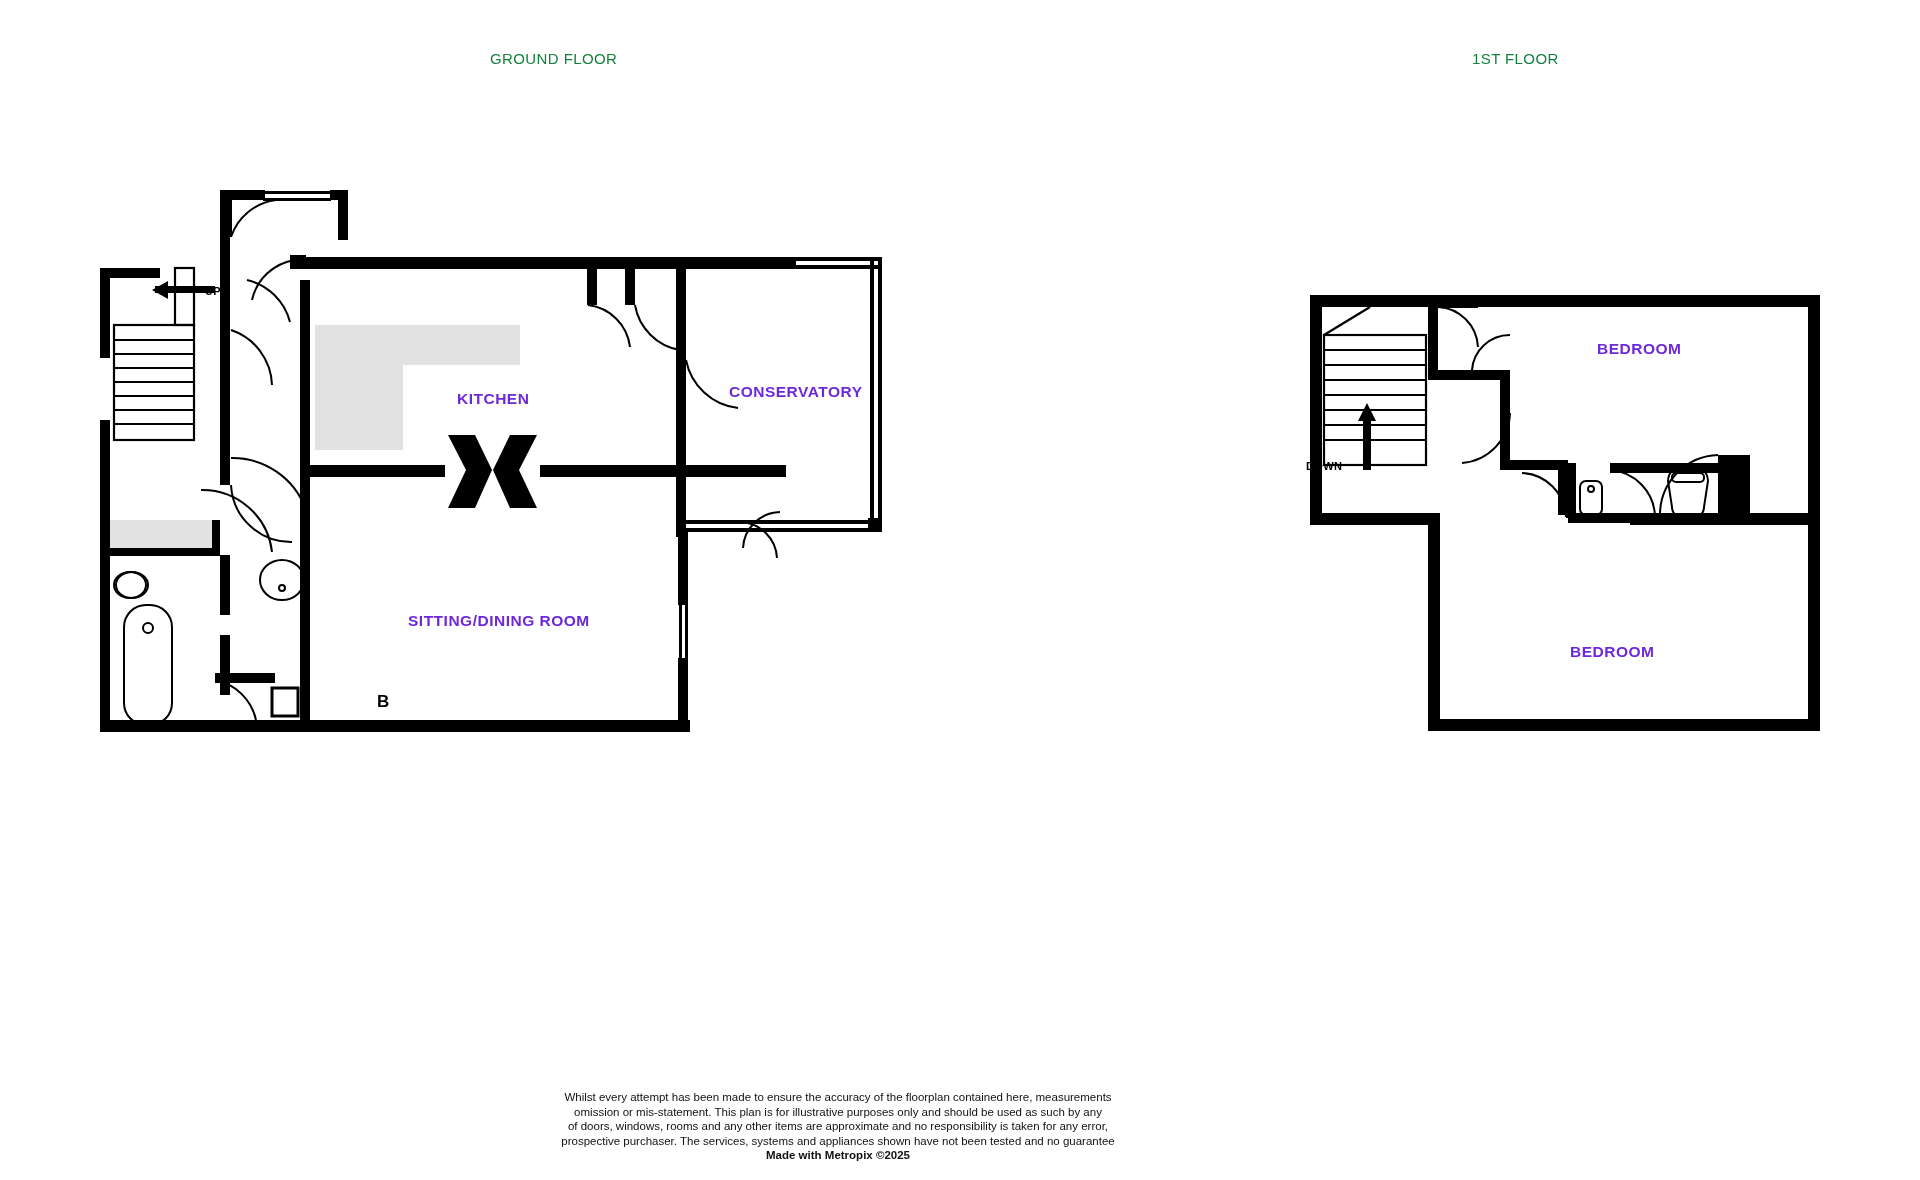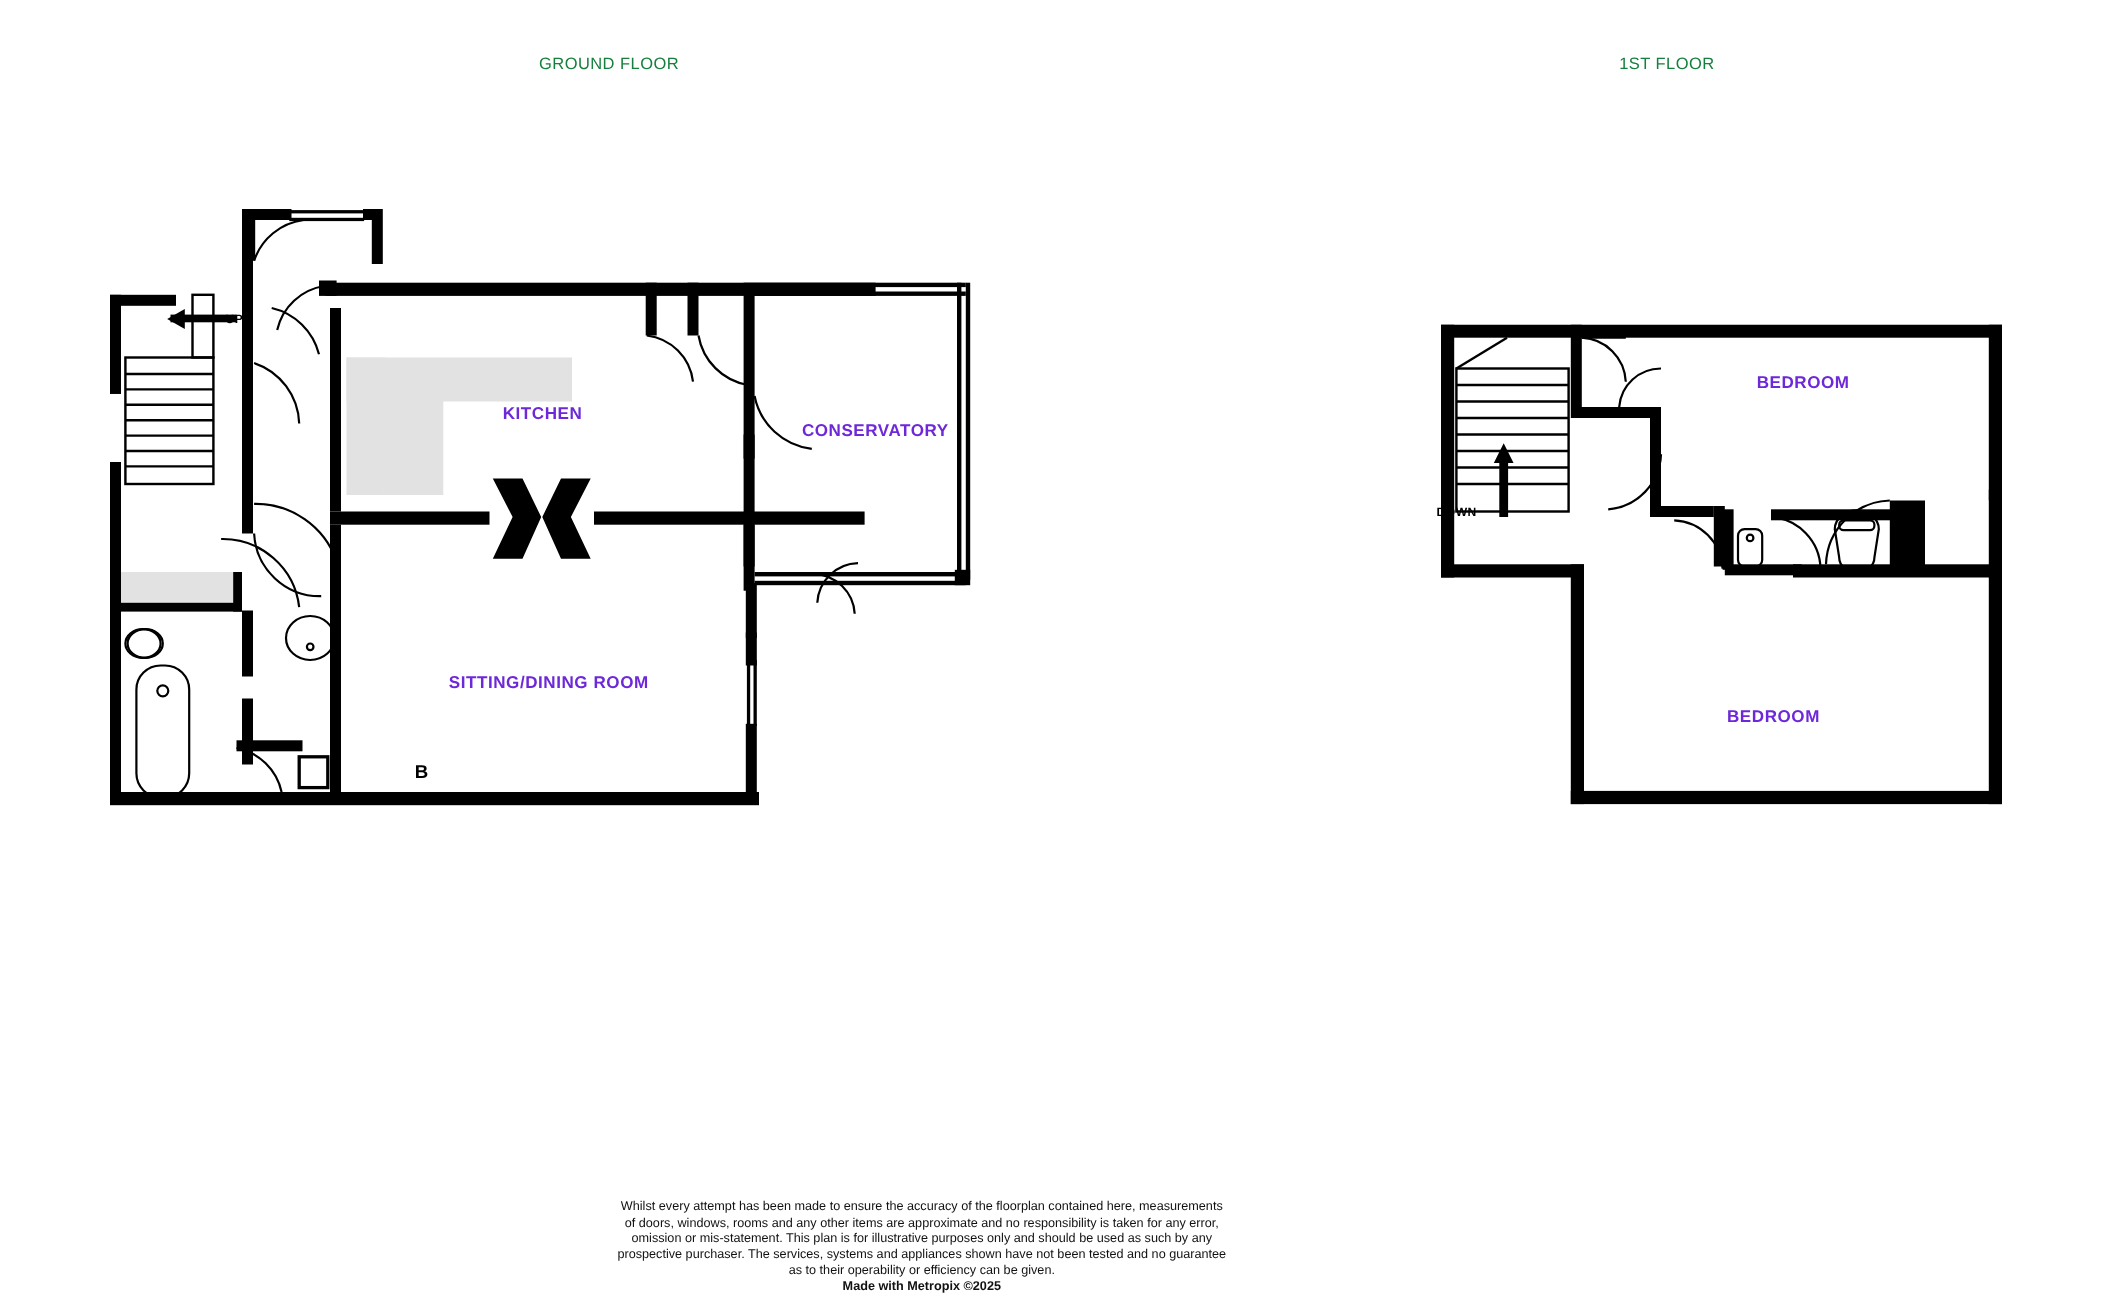--- a/index.html
+++ b/index.html
@@ -193,21 +193,21 @@
         <path d="M160,400 a22,20 0 1 0 44,0 a22,20 0 1 0 -44,0"></path>
         <circle cx="182" cy="408" r="3"></circle>
       </g>
 
       <g fill="none" stroke="#000" stroke-width="3">
         <rect x="172" y="508" width="26" height="28"></rect>
       </g>
     </svg>
 
     <div class="small-label" style="left:105px; top:105px;">UP</div>
-    <div class="room-label" style="left:357px; top:188px;">KITCHEN</div>
+    <div class="room-label" style="left:357px; top:210px;">KITCHEN</div>
     <div class="room-label" style="left:616px; top:203px;margin-left:13px;">CONSERVATORY</div>
     <div class="room-label" style="left:308px; top:432px;">SITTING/DINING ROOM</div>
     <div class="small-label" style="left:277px; top:512px; font-size:17px;">B</div>
   </div>
 
   <div class="plan" id="first-plan" style="left:1310px; top:295px; width:510px; height:460px;">
     <svg width="510" height="460" viewBox="0 0 510 460">
       <g fill="#000">
 
         <rect x="0" y="0" width="510" height="12"></rect>
@@ -277,20 +277,19 @@
     </svg>
 
     <div class="small-label" style="left:-4px; top:165px;">DOWN</div>
 
     <div class="room-label" style="left:287px; top:45px;">BEDROOM</div>
     <div class="room-label" style="left:260px; top:348px;">BEDROOM</div>
   </div>
 
   <div class="disclaimer">
     <div>Whilst every attempt has been made to ensure the accuracy of the floorplan contained here, measurements</div>
+    <div>omission or mis-statement. This plan is for illustrative purposes only and should be used as such by any</div>
     <div>of doors, windows, rooms and any other items are approximate and no responsibility is taken for any error,</div>
-    <div>omission or mis-statement. This plan is for illustrative purposes only and should be used as such by any</div>
     <div>prospective purchaser. The services, systems and appliances shown have not been tested and no guarantee</div>
-    <div>as to their operability or efficiency can be given.</div>
     <div class="made-with">Made with Metropix ©2025</div>
   </div>
 
 </div>
 
 </body></html>

